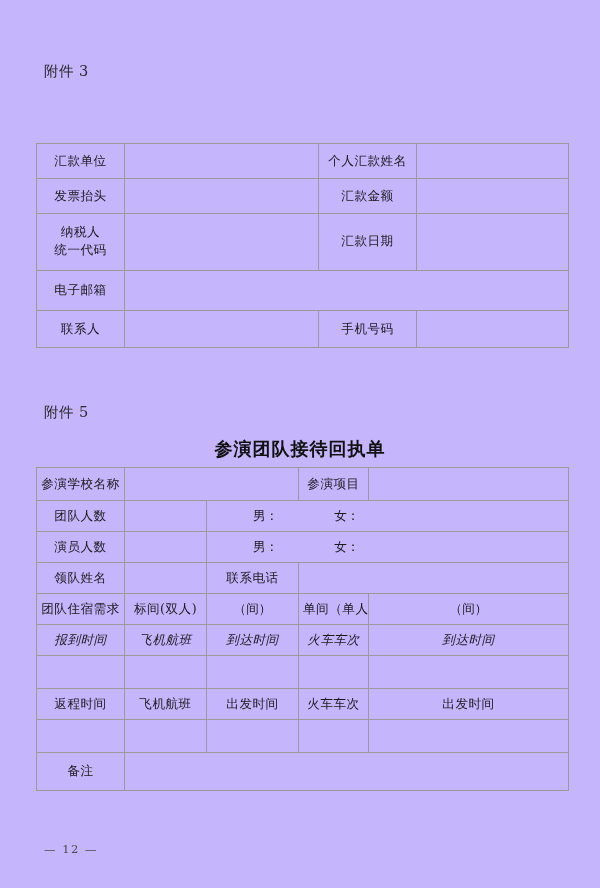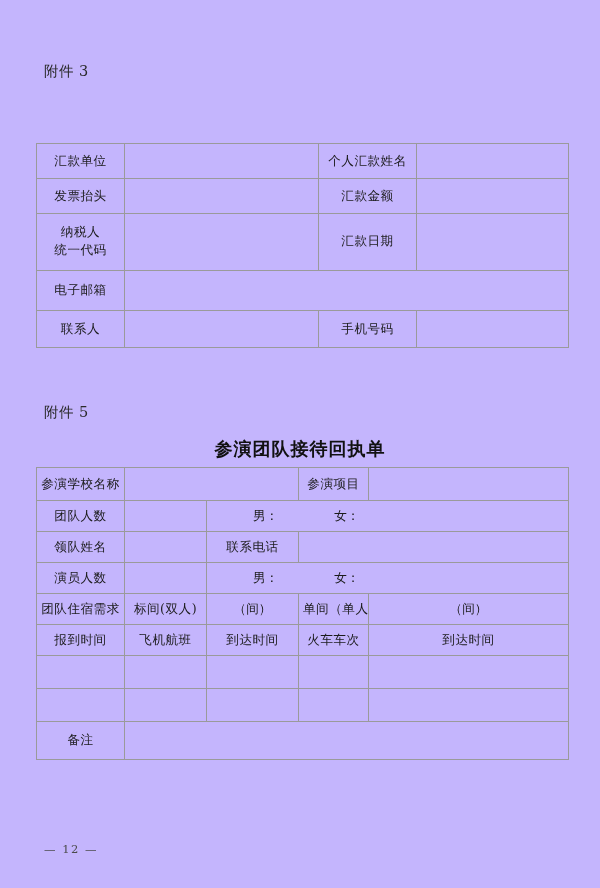--- a/index.html
+++ b/index.html
@@ -160,61 +160,68 @@
         <td class="val"></td>
         <td class="pair" colspan="3">
           <span class="pair-inner">
             <span>男：</span>
             <span>女：</span>
           </span>
         </td>
       </tr>
 
       <tr style="height:31px;">
-        <td class="lbl">领队姓名</td>
-        <td class="val"></td>
-        <td class="lbl">联系电话</td>
-        <td class="val" colspan="2"></td>
-      </tr>
-
-      <tr style="height:31px;">
         <td class="lbl">演员人数</td>
         <td class="val"></td>
         <td class="pair" colspan="3">
           <span class="pair-inner">
             <span>男：</span>
             <span>女：</span>
           </span>
         </td>
       </tr>
 
       <tr style="height:31px;">
+        <td class="lbl">领队姓名</td>
+        <td class="val"></td>
+        <td class="lbl">联系电话</td>
+        <td class="val" colspan="2"></td>
+      </tr>
+
+      <tr style="height:31px;">
         <td class="lbl">团队住宿需求</td>
         <td class="lbl">标间(双人)</td>
         <td class="val">（间）</td>
         <td class="lbl">单间（单人）</td>
         <td class="val">（间）</td>
       </tr>
 
-      <tr style="height:31px;">
+      <tr style="height:31px;font-style:italic;">
         <td class="lbl">报到时间</td>
         <td class="lbl">飞机航班</td>
         <td class="lbl">到达时间</td>
         <td class="lbl">火车车次</td>
         <td class="lbl">到达时间</td>
       </tr>
 
       <tr style="height:33px;">
         <td class="val"></td>
         <td class="val"></td>
         <td class="val"></td>
         <td class="val"></td>
         <td class="val"></td>
       </tr>
 
+      <tr style="height:31px;">
+        <td class="lbl">返程时间</td>
+        <td class="lbl">飞机航班</td>
+        <td class="lbl">出发时间</td>
+        <td class="lbl">火车车次</td>
+        <td class="lbl">出发时间</td>
+      </tr>
 
       <tr style="height:33px;">
         <td class="val"></td>
         <td class="val"></td>
         <td class="val"></td>
         <td class="val"></td>
         <td class="val"></td>
       </tr>
 
       <tr style="height:38px;">

